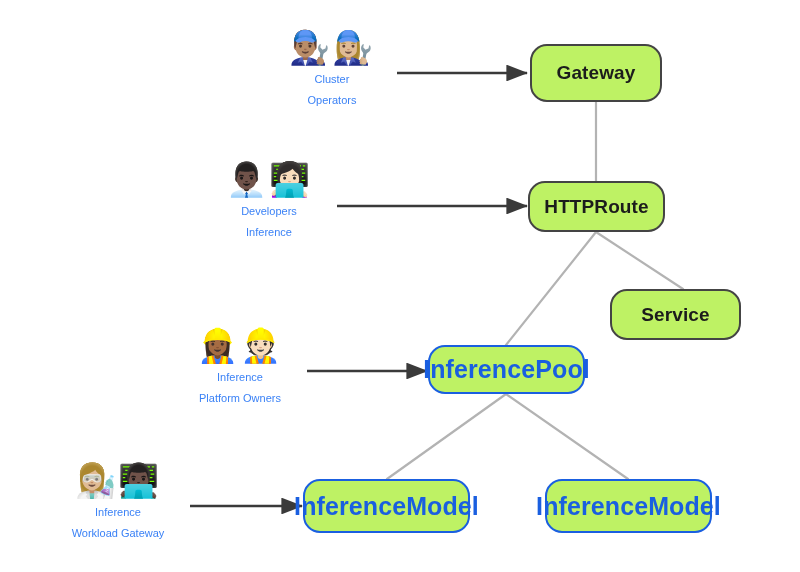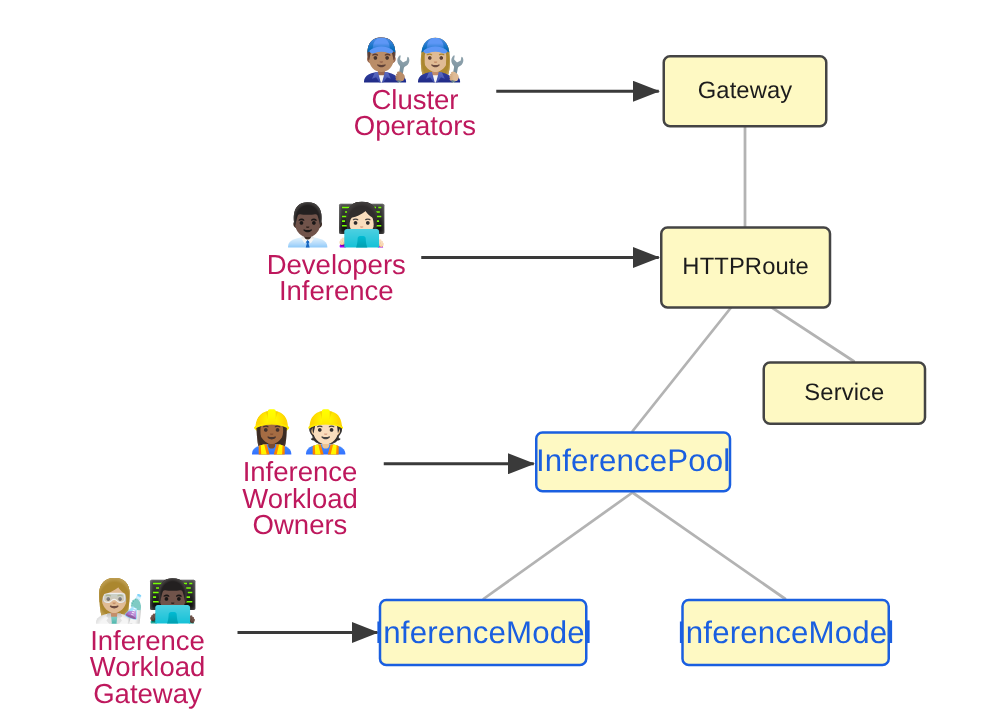--- a/index.html
+++ b/index.html
@@ -26,23 +26,23 @@
     height: 572px;
     pointer-events: none;
   }
   
   .node {
     position: absolute;
     box-sizing: border-box;
     display: flex;
     align-items: center;
     justify-content: center;
-    border-radius: 6px;
-    background: #fef9c3;
-    font-weight: normal;
+    border-radius: 17px;
+    background: #bef264;
+    font-weight: bold;
     letter-spacing: 0.1px;
     white-space: nowrap;
   }
   .node.core {
     border: 2.2px solid #444444;
     color: #1c1c1c;
     font-size: 19px;
   }
   .node.ext {
     border: 2.4px solid #1a5fe0;
@@ -57,23 +57,23 @@
     align-items: center;
     text-align: center;
   }
   .persona-emoji {
     font-size: 33px;
     line-height: 40px;
     letter-spacing: 2px;
     user-select: none;
   }
   .persona-label {
-    font-size: 22px;
+    font-size: 11px;
     line-height: 21px;
-    color: #be185d;
+    color: #3b82f6;
     font-weight: 400;
     margin-top: 1px;
   }
   .persona-label .l2 {
     display: block;
   }
 </style>
 </head>
 <body>
 
@@ -115,37 +115,37 @@
     <span class="persona-label">
       <span>Developers</span>
       <span class="l2">Inference</span>
     </span>
   </div>
 
   <div class="persona" style="left:170px; top:326px; width:140px;">
     <span class="persona-emoji">👷🏾‍♀️👷🏻</span>
     <span class="persona-label">
       <span>Inference</span>
-      <span class="l2">Workload Owners</span>
+      <span class="l2">Platform Owners</span>
     </span>
   </div>
 
   <div class="persona" style="left:48px; top:461px; width:140px;">
     <span class="persona-emoji">👩🏼‍🔬👨🏿‍💻</span>
     <span class="persona-label">
       <span>Inference</span>
       <span class="l2">Workload Gateway</span>
     </span>
   </div>
 
   <div class="node core" style="left:530px; top:44px; width:132px; height:58px;">
     <span>Gateway</span>
   </div>
 
-  <div class="node core" style="left:528px; top:181px; width:137px; height:66px;">
+  <div class="node core" style="left:528px; top:181px; width:137px; height:51px;">
     <span>HTTPRoute</span>
   </div>
 
   <div class="node core" style="left:610px; top:289px; width:131px; height:51px;">
     <span>Service</span>
   </div>
 
   <div class="node ext" style="left:428px; top:345px; width:157px; height:49px;">
     <span>InferencePool</span>
   </div>

